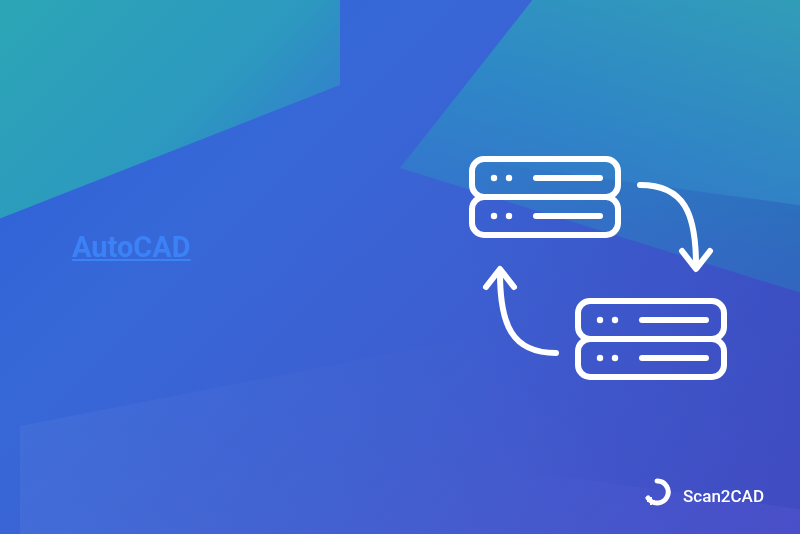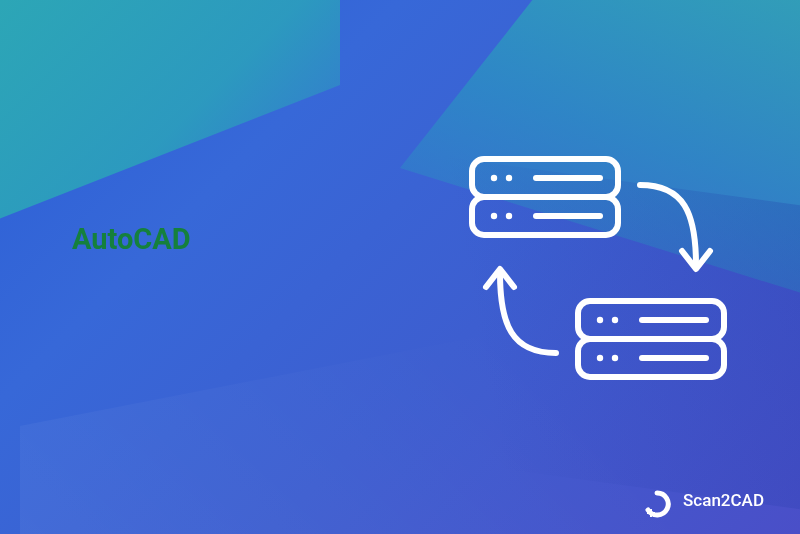--- a/index.html
+++ b/index.html
@@ -45,39 +45,40 @@
   background: linear-gradient(260deg, rgba(35,60,170,0.35) 0%, rgba(35,60,170,0) 70%);
   clip-path: polygon(0 0, 100% 20%, 100% 100%, 0 80%);
 }
 .content {
   position: absolute;
   inset: 0;
 }
 .headline {
   position: absolute;
   left: 72px;
-  top: 220px;
-  color: #15803d;
+  top: 228px;
+  color: #3b82f6;
   font-size: 29px;
   font-weight: 700;
   line-height: 1.35;
+  text-decoration: underline;
 }
 .servers {
   position: absolute;
   left: 438px;
   top: 153px;
   width: 300px;
   height: 250px;
 }
 .brand {
   position: absolute;
   right: 36px;
-  bottom: 16px;
+  bottom: 28px;
   display: flex;
-  align-items: flex-start;
+  align-items: flex-end;
   gap: 12px;
   color: #fff;
   margin-top: 20px;
 }
 .brand-logo {
   width: 28px;
   height: 28px;
 }
 .brand-name {
   font-size: 17px;

